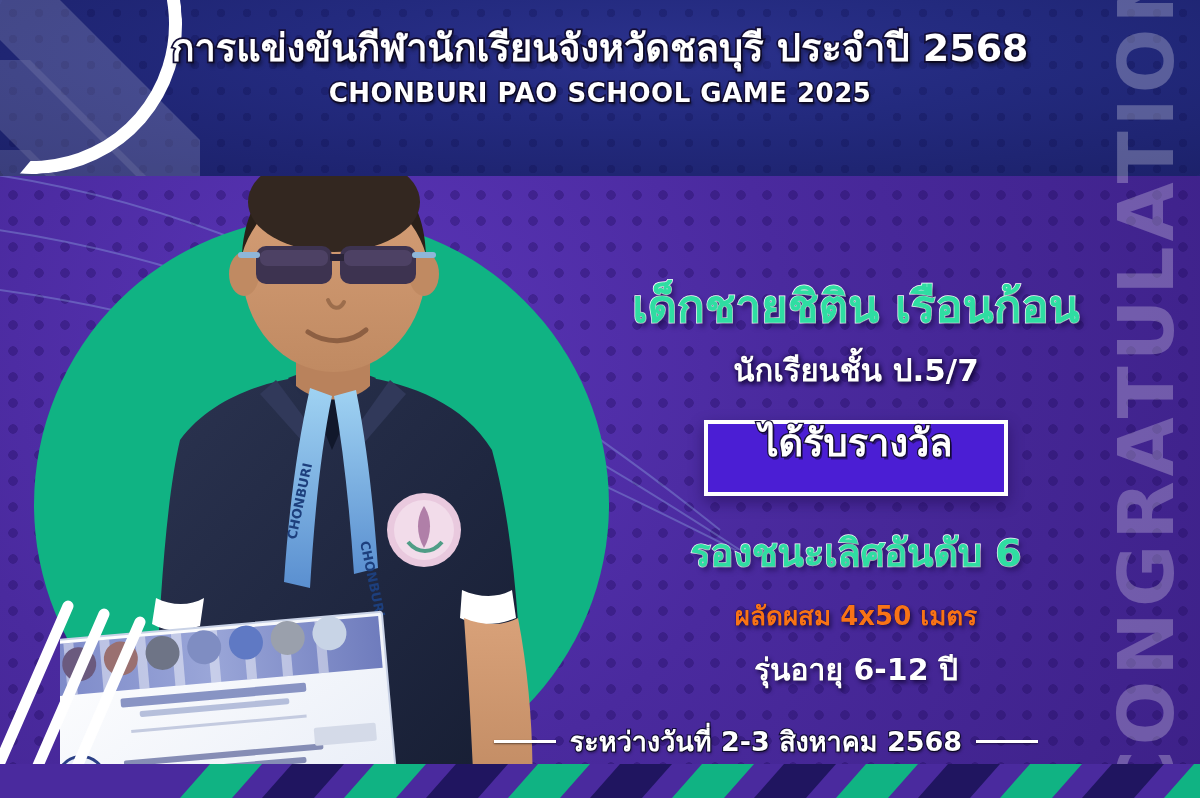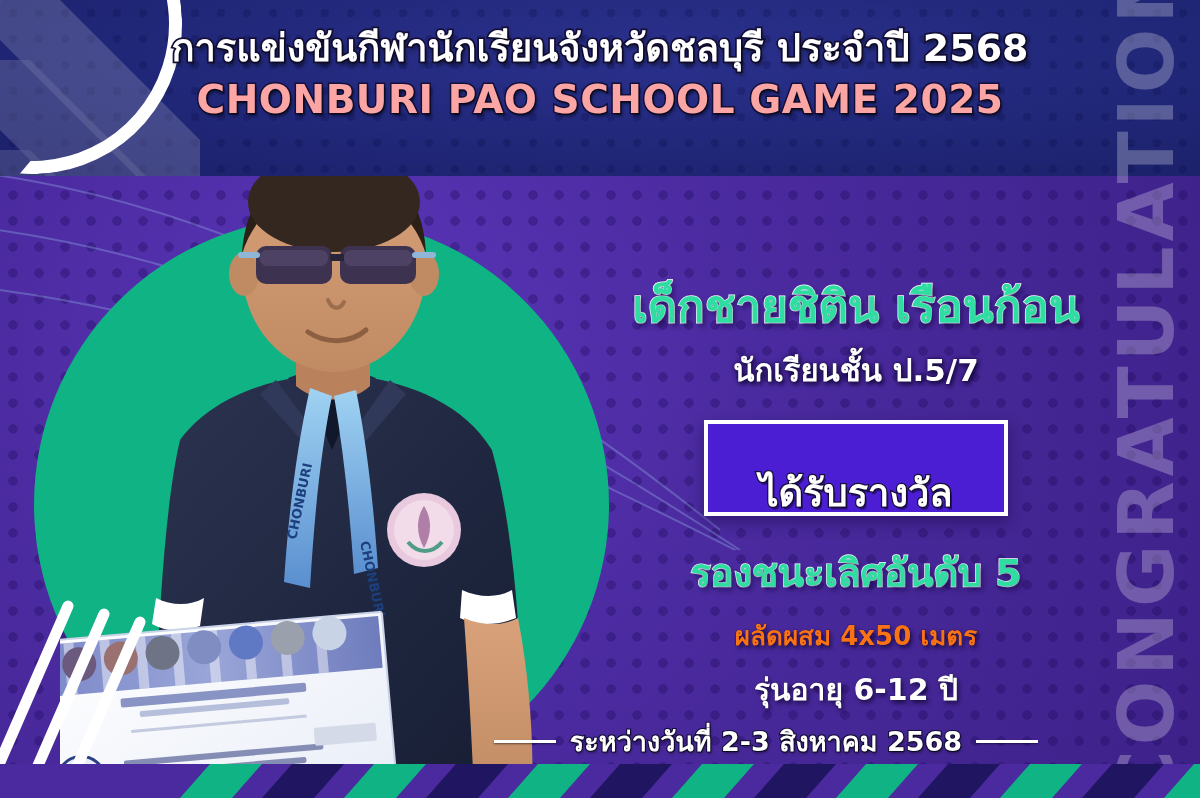--- a/index.html
+++ b/index.html
@@ -104,24 +104,24 @@
   .class-line {
     margin-top:13px;
     font-size:31px; font-weight:bold; color:#ffffff;
     text-shadow:0 0 5px rgba(20,5,60,.9), 2px 3px 4px rgba(10,2,40,.7);
     -webkit-text-stroke:.6px rgba(25,10,70,.85);
     paint-order:stroke fill;
   }
 
   .award-box {
     margin-top:25px;
-    width:304px; height:96px;
+    width:304px; height:76px;
     background:#4b1ed4;
     border:4px solid #ffffff;
-    display:flex; align-items:flex-end; justify-content:center;
+    display:flex; align-items:flex-start; justify-content:center;
     box-shadow:0 6px 14px rgba(20,5,60,.45);
   }
   .award-box-label {
     font-size:38px; font-weight:bold; color:#ffffff;
     -webkit-text-stroke:2.5px #171036; paint-order:stroke fill;
     text-shadow:2px 3px 0 rgba(15,5,45,.55);
     line-height:1;
   }
 
   .rank-line {
@@ -152,21 +152,21 @@
   }
   .hdr-l2 {
     margin-top:6px;
     font-size:38px; font-weight:bold; color:#ffffff;
     -webkit-text-stroke:3.5px #15103a; paint-order:stroke fill;
     text-shadow:2px 4px 4px rgba(0,0,0,.55);
     line-height:1.2;
   }
   .hdr-l3 {
     margin-top:7px;
-    font-size:39px; font-weight:bold; color:#fca5a5;
+    font-size:26px; font-weight:bold; color:#ffffff;
     -webkit-text-stroke:3px #15103a; paint-order:stroke fill;
     text-shadow:2px 3px 3px rgba(0,0,0,.5);
     letter-spacing:.5px; line-height:1.1;
   }
 
   
   .vertical-word {
     position:absolute; right:-6px; top:0; height:760px; width:118px;
     display:flex; align-items:center; justify-content:center;
   }
@@ -371,21 +371,21 @@
   </div>
 
   <div class="right-col">
     <div class="name-line">เด็กชายชิติน เรือนก้อน</div>
     <div class="class-line">นักเรียนชั้น ป.5/7</div>
 
     <div class="award-box">
       <span class="award-box-label">ได้รับรางวัล</span>
     </div>
 
-    <div class="rank-line">รองชนะเลิศอันดับ 5</div>
+    <div class="rank-line">รองชนะเลิศอันดับ 6</div>
     <div class="event-line">ผลัดผสม 4x50 เมตร</div>
     <div class="agegroup-line">รุ่นอายุ 6-12 ปี</div>
   </div>
 
   <div class="date-row">
     <div class="date-rule"></div>
     <div class="date-text">ระหว่างวันที่ 2-3 สิงหาคม 2568</div>
     <div class="date-rule"></div>
   </div>
 

